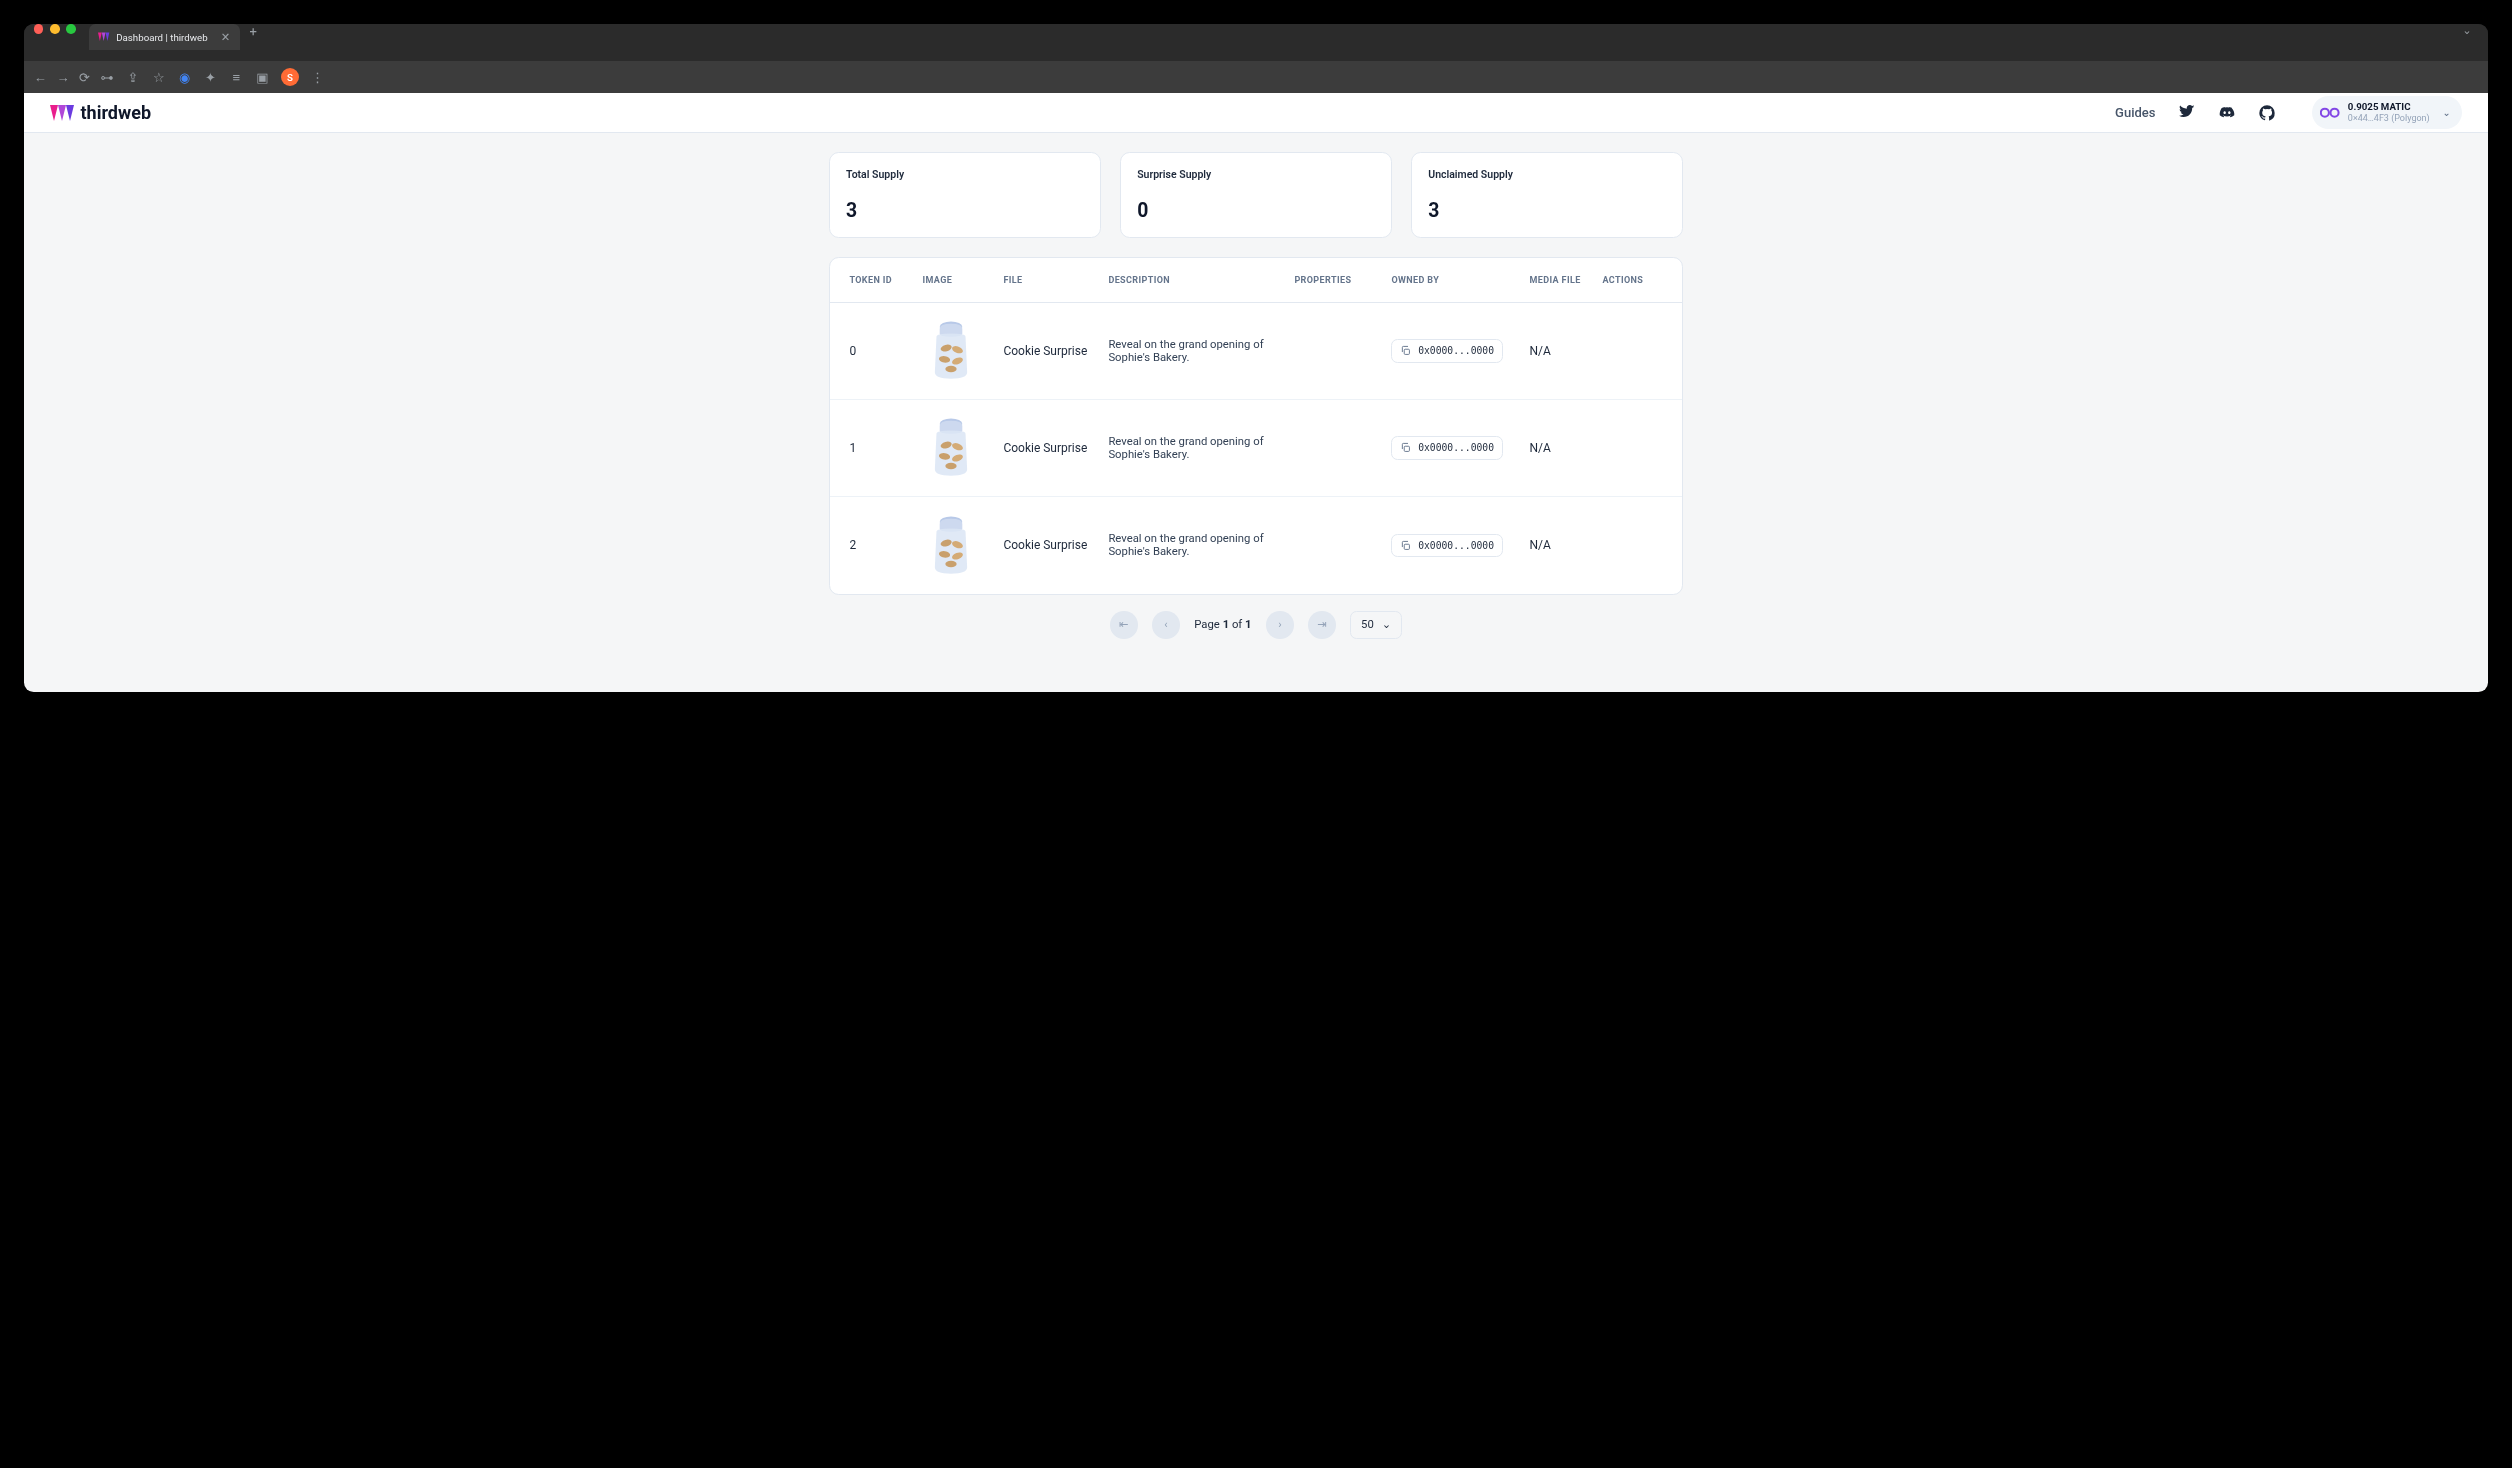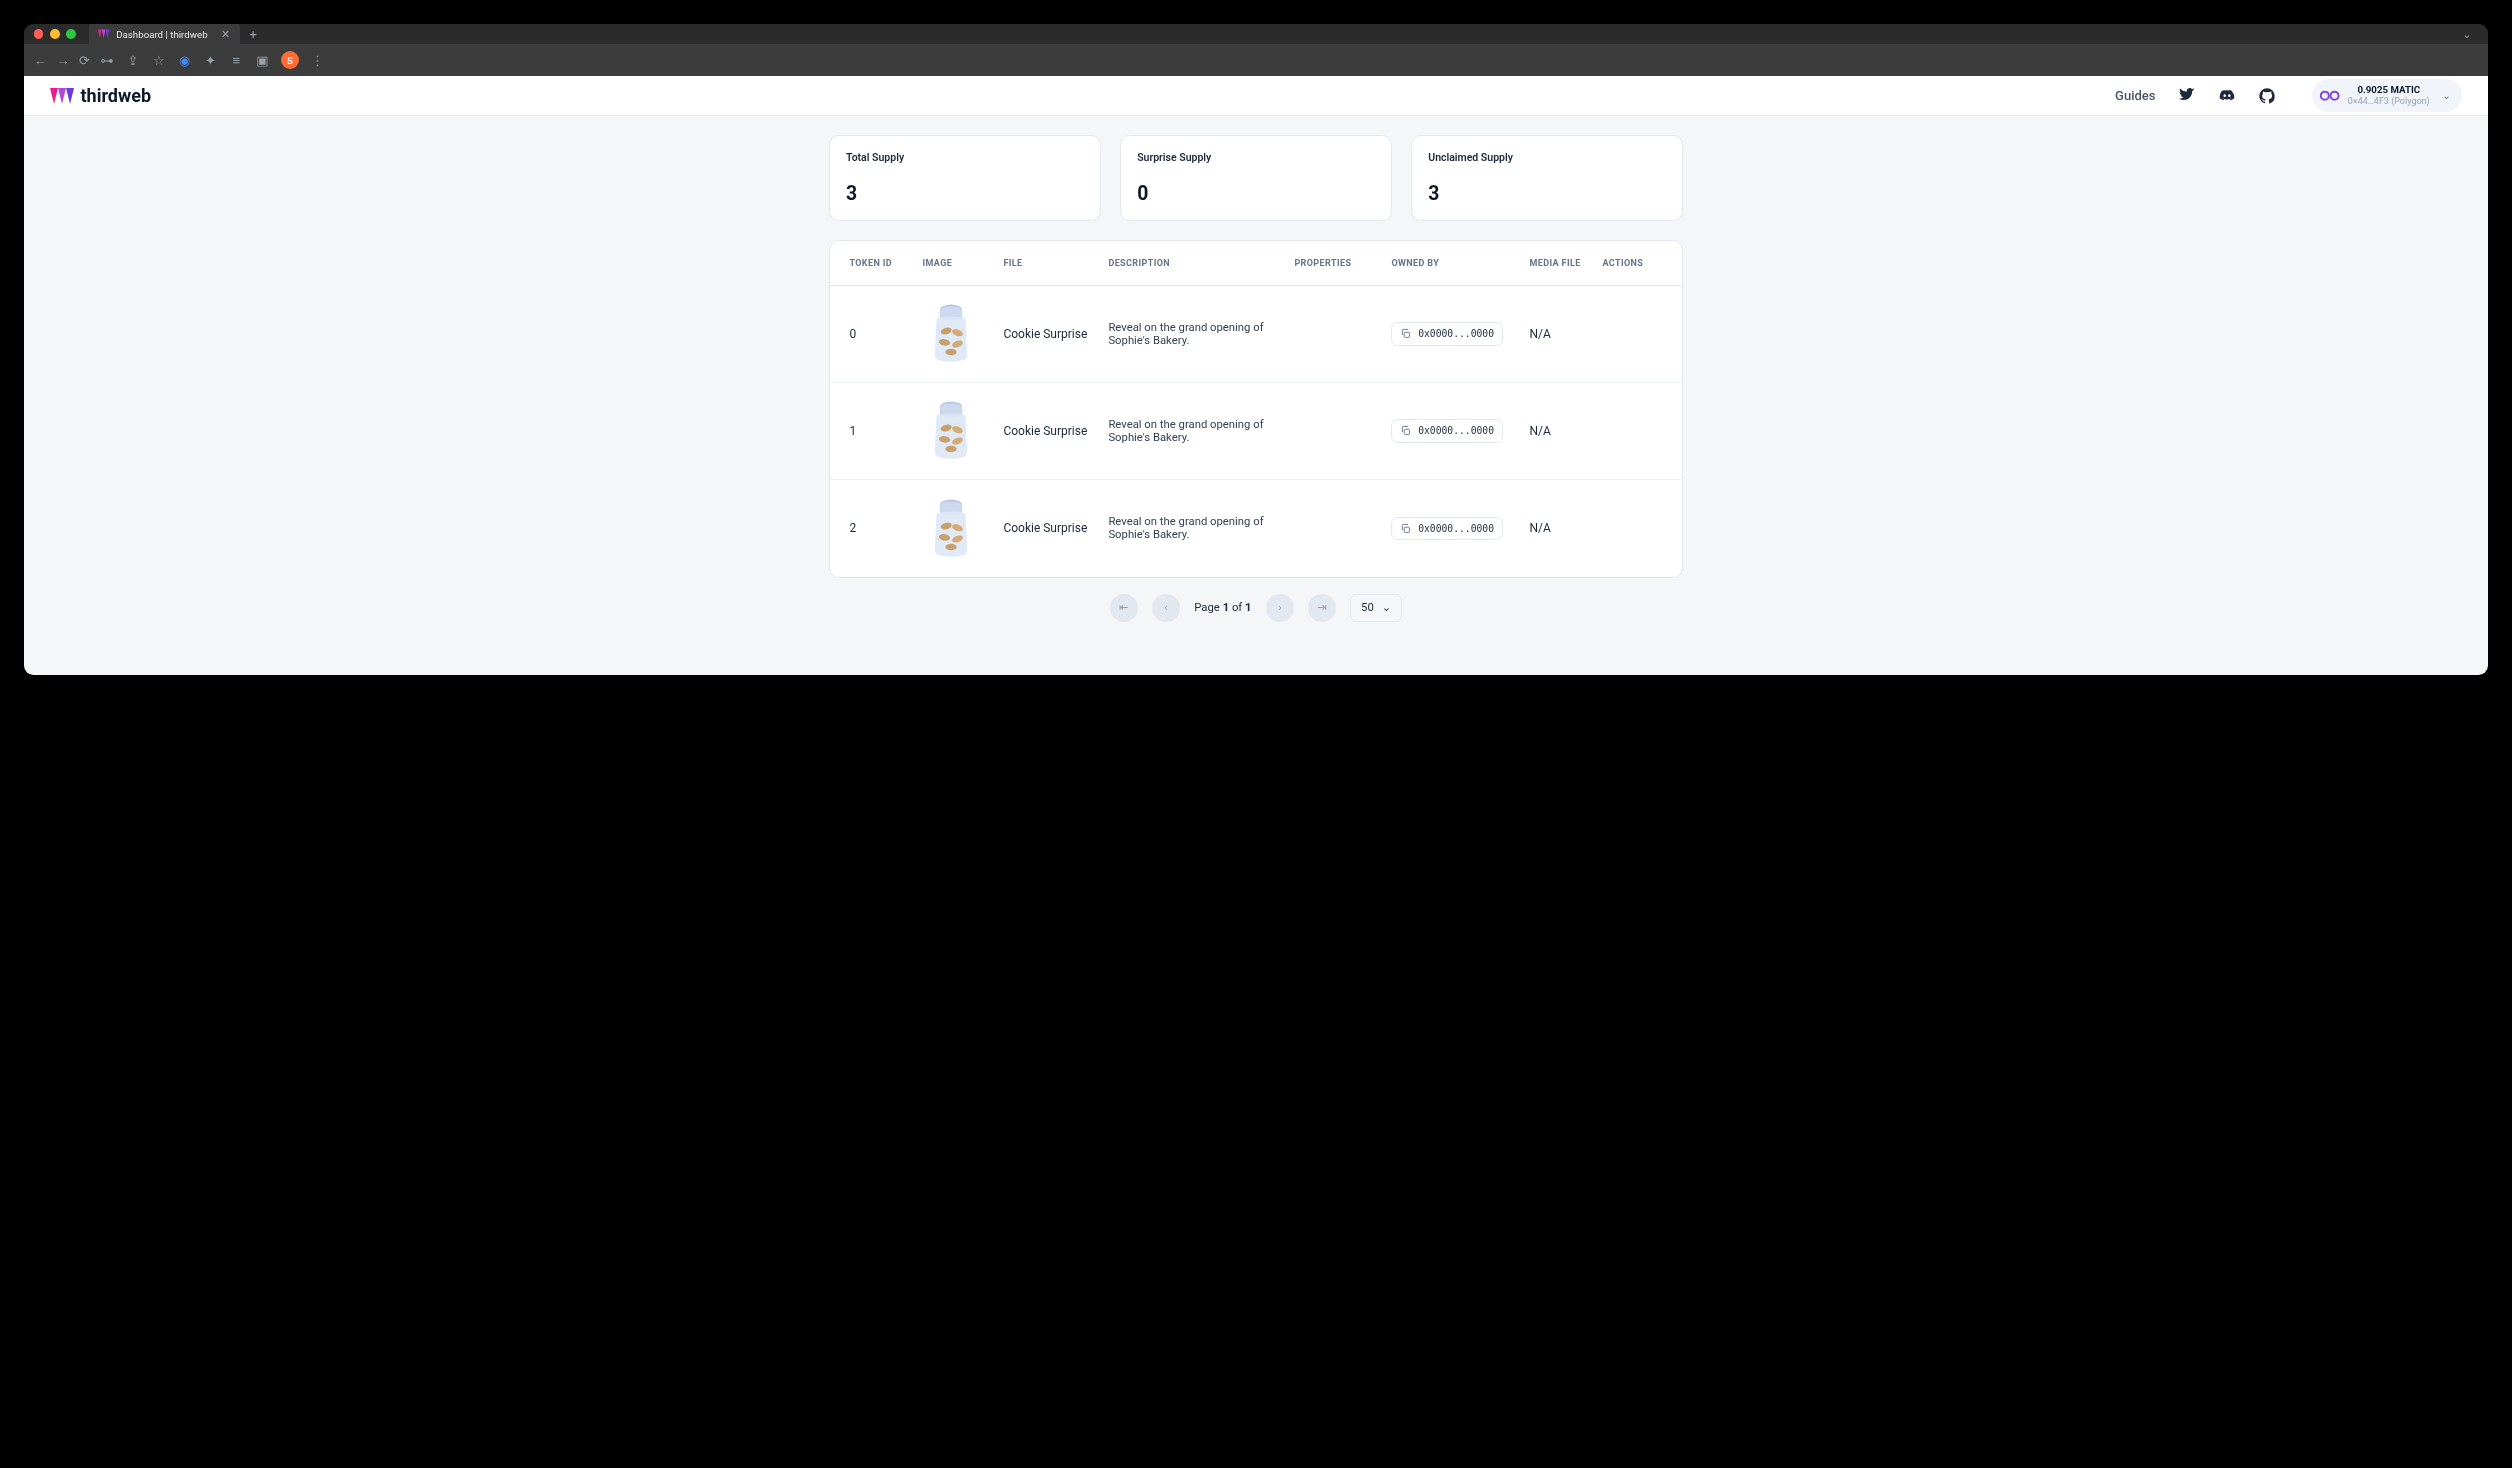--- a/index.html
+++ b/index.html
@@ -11,22 +11,21 @@
 }
 .window {
   background: #2b2b2b;
   border-radius: 9.7px;
   overflow: hidden;
   box-shadow: 0 16px 49px rgba(0,0,0,0.5);
 }
 .tab-bar {
   background: #2b2b2b;
   display: flex;
-  align-items: center;
-  height: 20px;
+  height: 37px;
   padding: 0 9.7px;
 }
 .traffic-lights { display: flex; gap: 6.5px; margin-right: 13px; }
 .dot { width: 9.7px; height: 9.7px; border-radius: 50%; }
 .dot.red { background: #ff5f57; }
 .dot.yellow { background: #febc2e; }
 .dot.green { background: #28c840; }
 .tab {
   background: #3c3c3c;
   display: flex; align-items: center;
@@ -70,21 +69,21 @@
 .header {
   background: #fff;
   border-bottom: 0.8px solid #e2e8f0;
   height: 40px;
   display: flex; align-items: center;
   padding: 0 26px;
 }
 .logo { display: flex; align-items: center; gap: 6.5px; font-weight: 700; font-size: 18px; color: #0f172a; }
 .logo-mark { display: inline-flex; }
 .header .spacer { flex: 1; }
-.header-links { display: flex; align-items: center; gap: 24px; text-align: center; }
+.header-links { display: flex; align-items: center; gap: 24px; }
 .guides-link { color: #475569; font-size: 13px; font-weight: 500; }
 .social-icon { color: #1e293b; width: 16px; height: 16px; display: inline-flex; align-items: center; justify-content: center; }
 .wallet-pill {
   background: #f1f5f9;
   border-radius: 809px;
   display: flex; align-items: center;
   padding: 4.9px 11.3px 4.9px 8px;
   gap: 8px;
   margin-left: 13px;
 }

